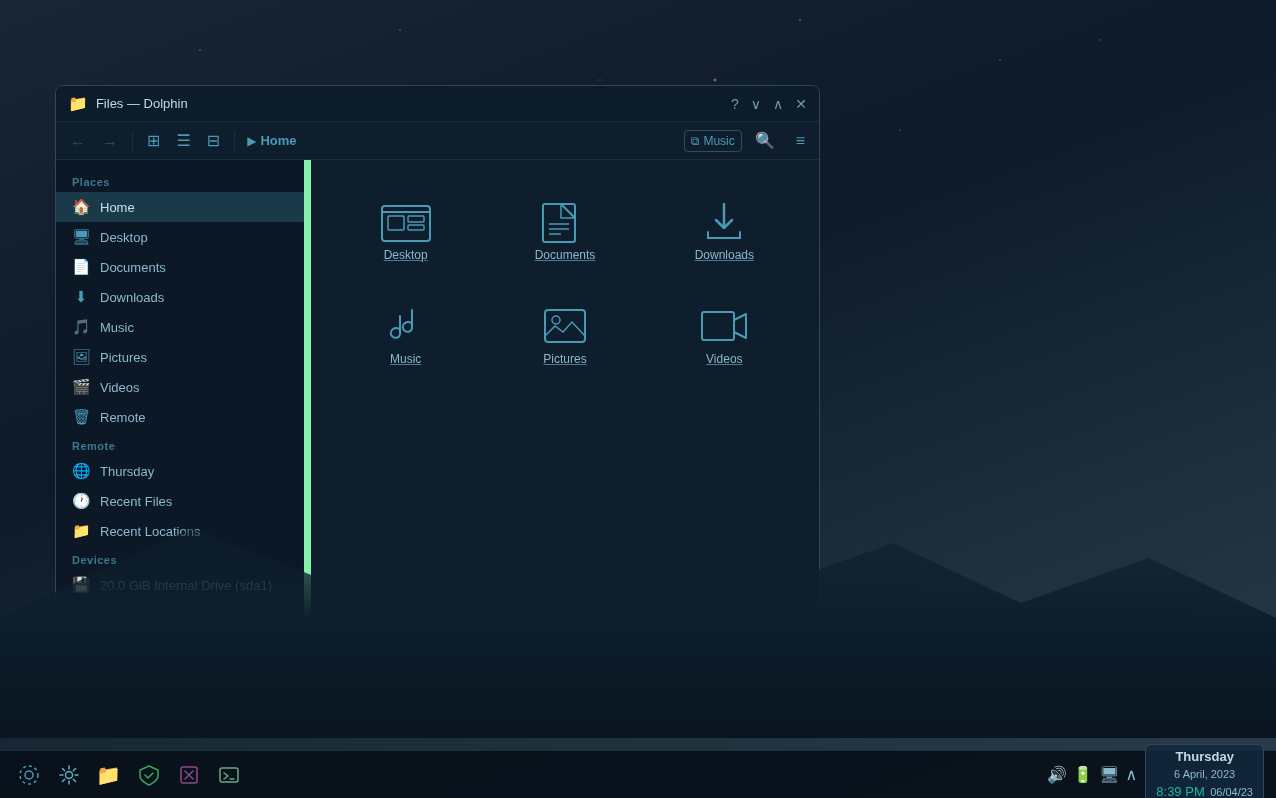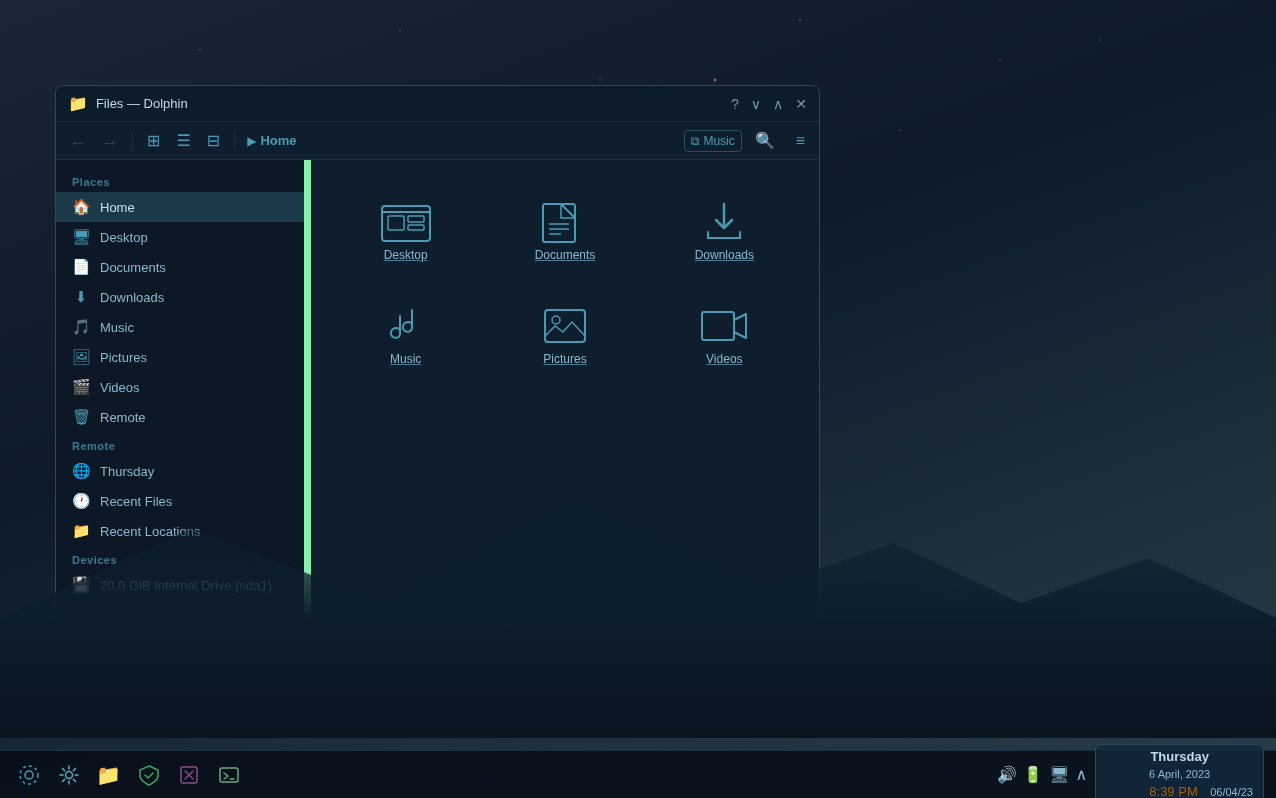--- a/index.html
+++ b/index.html
@@ -338,23 +338,22 @@
       color: #c0d8e8;
       font-size: 13px;
       font-weight: bold;
     }
     .datetime-date {
       color: #8ab8cc;
       font-size: 11px;
       text-align: right;
     }
     .datetime-time {
-      color: #a16207;
+      color: #14b8a6;
       font-size: 13px;
-      margin-left: 43px;
     }
   </style>
 </head>
 <body>
 
 <div class="dolphin-window">
 
   <div class="title-bar">
     <div class="title-bar-left">
       <span class="title-bar-icon">📁</span>
@@ -580,17 +579,17 @@
     </div>
     <div class="datetime-box">
       <div class="datetime-day">
         <span>Thursday</span>
       </div>
       <div>
         <span class="datetime-date">6 April, 2023</span>
       </div>
       <div>
         <span class="datetime-time">8:39 PM</span>
-        <span class="datetime-date" style="margin-left:8px;">06/04/23</span>
+        <span class="datetime-date" style="margin-left:1px;">06/04/23</span>
       </div>
     </div>
   </div>
 </div>
 
 </body></html>

